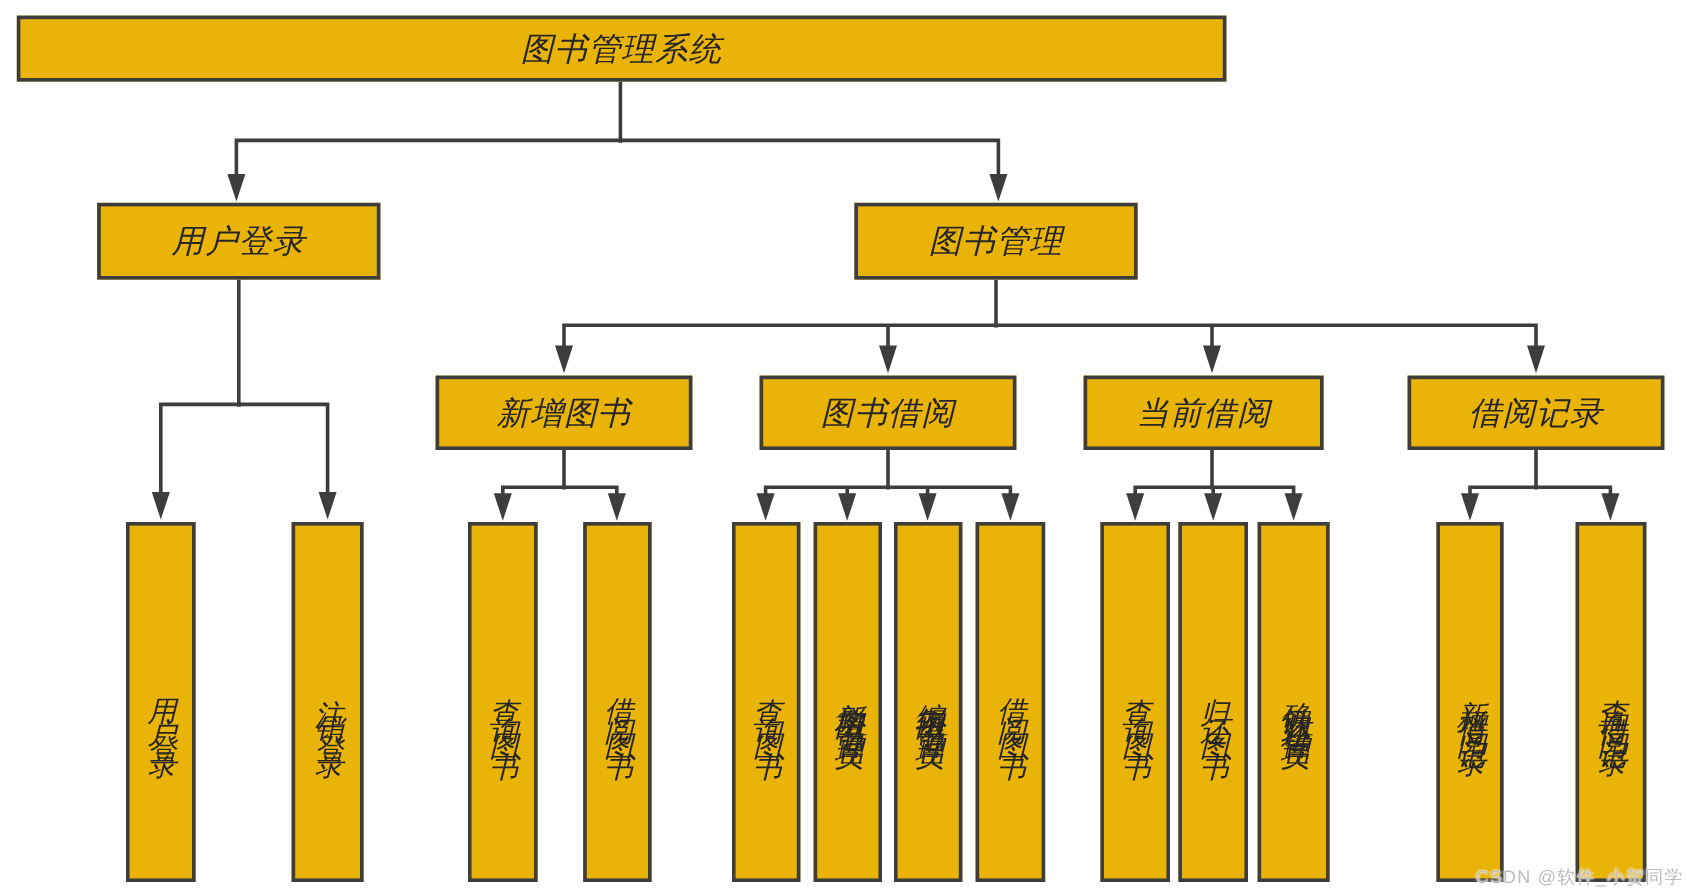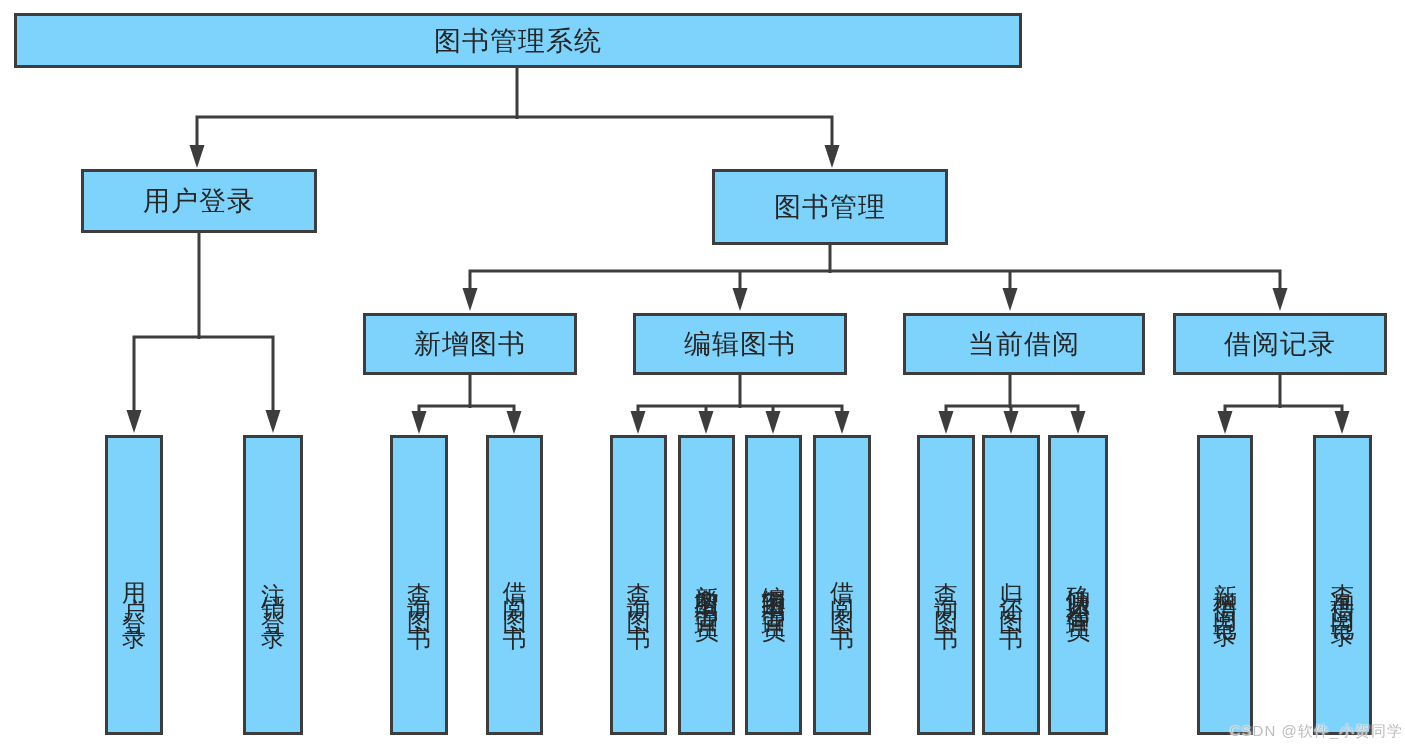--- a/index.html
+++ b/index.html
@@ -2,22 +2,22 @@
 <html><head>
 <meta charset="utf-8">
 <style>
   html,body{margin:0;padding:0;background:#ffffff;}
   .canvas{
     position:relative;width:1405px;height:747px;background:#ffffff;
     font-family:"Liberation Sans","DejaVu Sans",sans-serif;overflow:hidden;
   }
   .connectors{position:absolute;left:0;top:0;z-index:1;}
   .box{
-    position:absolute;box-sizing:border-box;border:3px solid #3d3d3d;background:#7dd3fc;
-    display:flex;align-items:center;justify-content:center;z-index:2;color:#262626;
+    position:absolute;box-sizing:border-box;border:3px solid #3d3d3d;background:#eab308;
+    display:flex;align-items:center;justify-content:center;z-index:2;color:#262626;font-style:italic;
   }
   .h span{font-size:27px;letter-spacing:1px;white-space:nowrap;}
   .v span{
     writing-mode:vertical-rl;text-orientation:mixed;
     font-size:24px;line-height:1;white-space:nowrap;
   }
   .ls4{letter-spacing:0.62em;margin-bottom:-0.62em;}
   .ls6{letter-spacing:0.35em;margin-bottom:-0.35em;}
   .ls9{letter-spacing:0.2em;margin-bottom:-0.2em;}
   .wm{
@@ -71,31 +71,31 @@
     </g>
   </svg>
 
   <div class="box h" style="left:14px;top:13px;width:1008px;height:55px">
     <span>图书管理系统</span>
   </div>
 
   <div class="box h" style="left:81px;top:169px;width:236px;height:64px">
     <span>用户登录</span>
   </div>
-  <div class="box h" style="left:712px;top:169px;width:236px;height:76px">
+  <div class="box h" style="left:712px;top:169px;width:236px;height:64px">
     <span>图书管理</span>
   </div>
 
   <div class="box h" style="left:363px;top:313px;width:214px;height:62px">
     <span>新增图书</span>
   </div>
   <div class="box h" style="left:633px;top:313px;width:214px;height:62px">
-    <span>编辑图书</span>
+    <span>图书借阅</span>
   </div>
-  <div class="box h" style="left:903px;top:313px;width:242px;height:62px">
+  <div class="box h" style="left:903px;top:313px;width:200px;height:62px">
     <span>当前借阅</span>
   </div>
   <div class="box h" style="left:1173px;top:313px;width:214px;height:62px">
     <span>借阅记录</span>
   </div>
 
   <div class="box v" style="left:105px;top:435px;width:58px;height:300px">
     <span class="ls4">用户登录</span>
   </div>
   <div class="box v" style="left:243px;top:435px;width:60px;height:300px">

